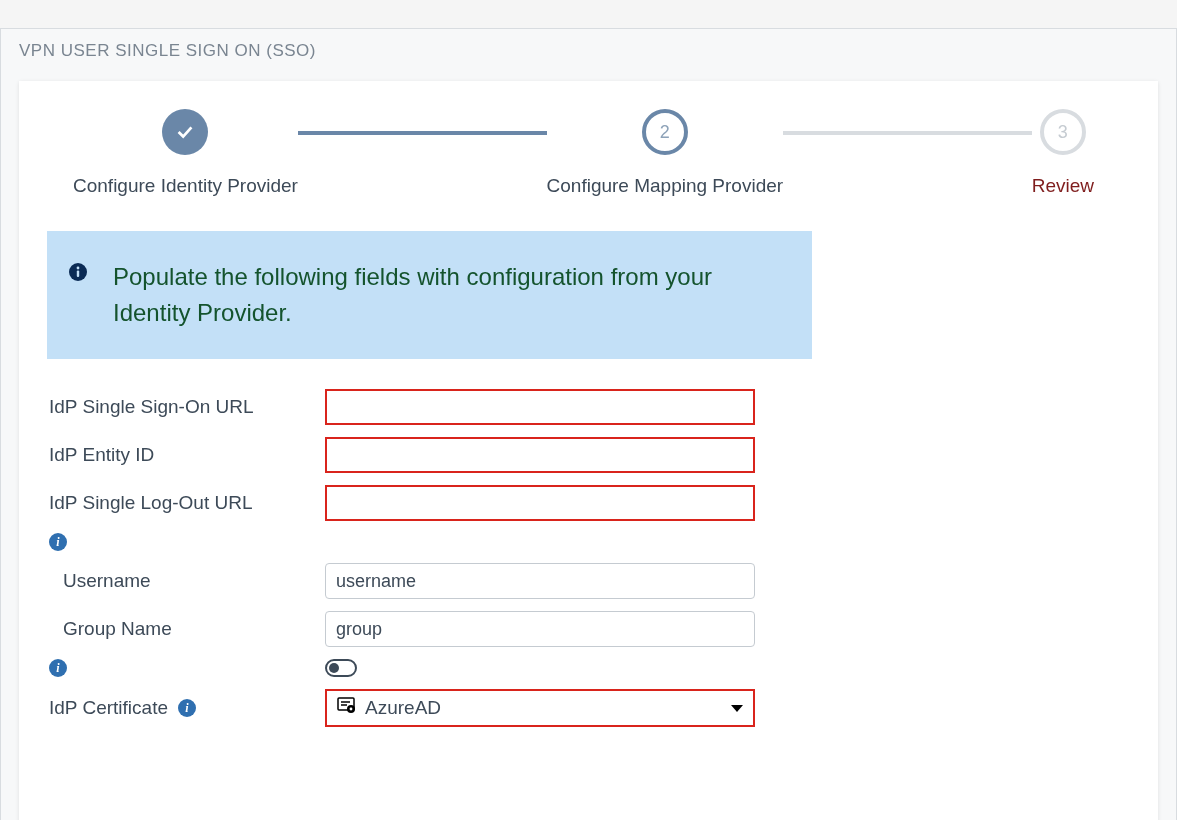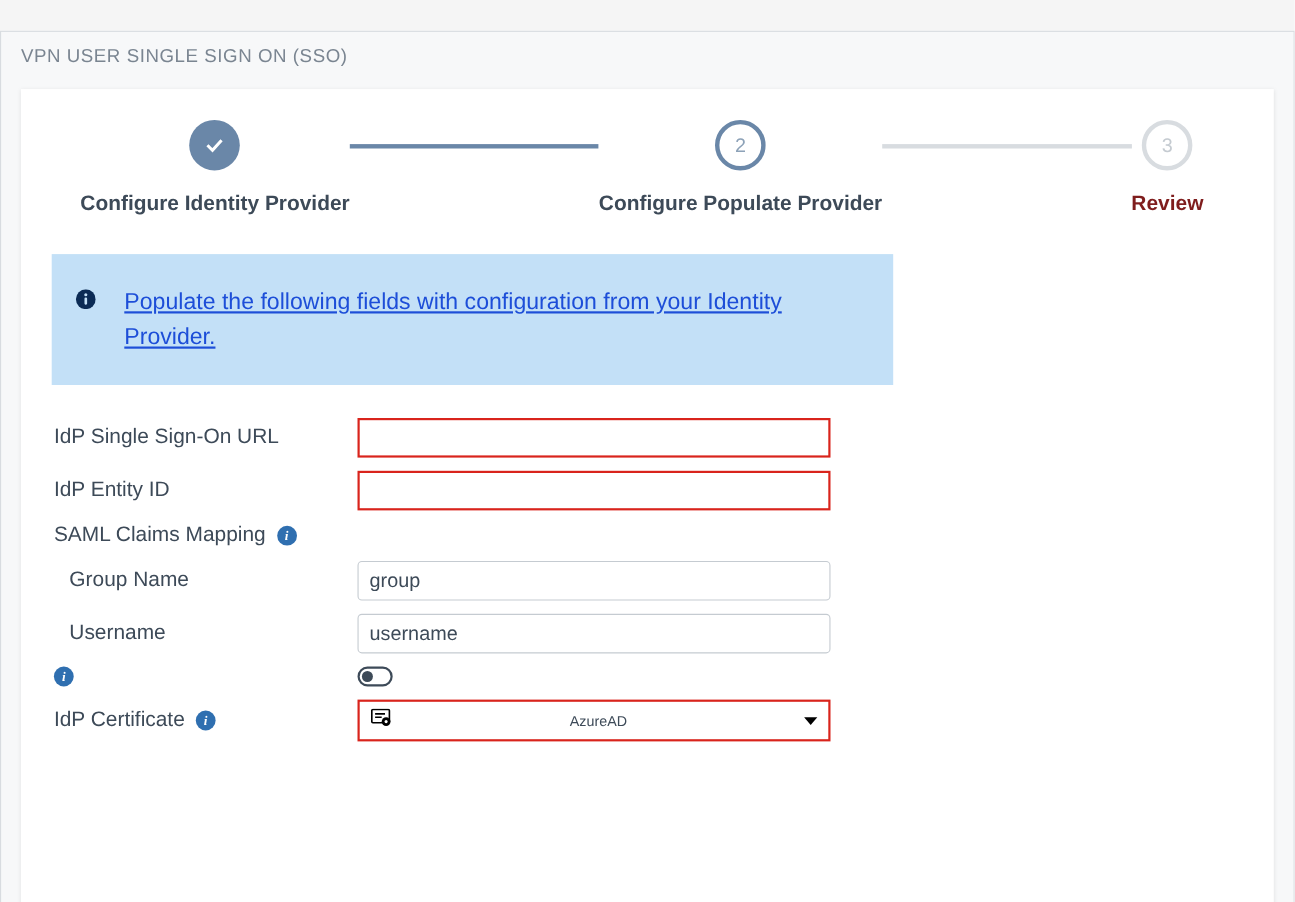--- a/index.html
+++ b/index.html
@@ -74,21 +74,21 @@
     }
     .step-circle.upcoming {
       border: 4px solid #d8dce0;
       color: #c5cbd1;
     }
     .step-label {
       margin-top: 20px;
       font-size: 19px;
       color: #3d4a58;
       white-space: nowrap;
-      font-weight: 700;
+      font-weight: 400;
     }
     .step-label.upcoming {
       color: #7f1d1d;
     }
     .connector {
       flex: 1;
       height: 4px;
       margin-top: 22px;
       position: relative;
       z-index: 1;
@@ -107,24 +107,23 @@
       padding: 28px 22px 28px 22px;
       margin-bottom: 30px;
       width: 765px;
     }
     .info-banner-icon {
       margin-right: 26px;
       margin-top: 4px;
       flex-shrink: 0;
     }
     .info-banner-text {
-      font-size: 21px;
-      color: #1d4ed8;
+      font-size: 24px;
+      color: #14532d;
       line-height: 1.5;
-      text-decoration: underline;
     }
     
     .form-row {
       display: flex;
       align-items: center;
       margin-bottom: 12px;
     }
     .form-label {
       width: 278px;
       font-size: 19px;
@@ -157,23 +156,22 @@
       border: 2px solid #d9241c;
       display: flex;
       align-items: center;
       padding: 0 10px;
       gap: 8px;
       cursor: pointer;
       background: #fff;
     }
     .select-text {
       flex: 1;
-      font-size: 13px;
+      font-size: 19px;
       color: #3d4a58;
-      text-align: center;
     }
     .caret-down {
       width: 0;
       height: 0;
       border-left: 6px solid transparent;
       border-right: 6px solid transparent;
       border-top: 7px solid #000;
     }
     .info-circle {
       width: 18px;
@@ -239,21 +237,21 @@
         <div class="step-circle done">
           <svg width="22" height="22" viewBox="0 0 24 24">
             <path class="check-svg" d="M5 12 L10 17 L19 7"></path>
           </svg>
         </div>
         <div class="step-label">Configure Identity Provider</div>
       </div>
       <div class="connector done"></div>
       <div class="step">
         <div class="step-circle active">2</div>
-        <div class="step-label">Configure Populate Provider</div>
+        <div class="step-label">Configure Mapping Provider</div>
       </div>
       <div class="connector upcoming"></div>
       <div class="step">
         <div class="step-circle upcoming">3</div>
         <div class="step-label upcoming">Review</div>
       </div>
     </div>
 
     <div class="info-banner">
       <span class="info-banner-icon">
@@ -269,36 +267,39 @@
     <div class="form-row">
       <div class="form-label">IdP Single Sign-On URL</div>
       <input class="text-input required" type="text" value="" style="">
     </div>
 
     <div class="form-row">
       <div class="form-label">IdP Entity ID</div>
       <input class="text-input required" type="text" value="" style="">
     </div>
 
+    <div class="form-row">
+      <div class="form-label">IdP Single Log-Out URL</div>
+      <input class="text-input required" type="text" value="" style="">
+    </div>
 
     <div class="section-row">
       <div class="form-label">
-        <span>SAML Claims Mapping</span>
         <span class="info-circle">i</span>
       </div>
+    </div>
+
+    <div class="form-row">
+      <div class="form-label indent">Username</div>
+      <input class="text-input" type="text" value="username" style="">
     </div>
 
     <div class="form-row">
       <div class="form-label indent">Group Name</div>
       <input class="text-input" type="text" value="group" style="">
-    </div>
-
-    <div class="form-row">
-      <div class="form-label indent">Username</div>
-      <input class="text-input" type="text" value="username" style="">
     </div>
 
     <div class="form-row">
       <div class="form-label">
         <span class="info-circle">i</span>
       </div>
       <div class="toggle">
         <div class="toggle-knob"></div>
       </div>
     </div>

